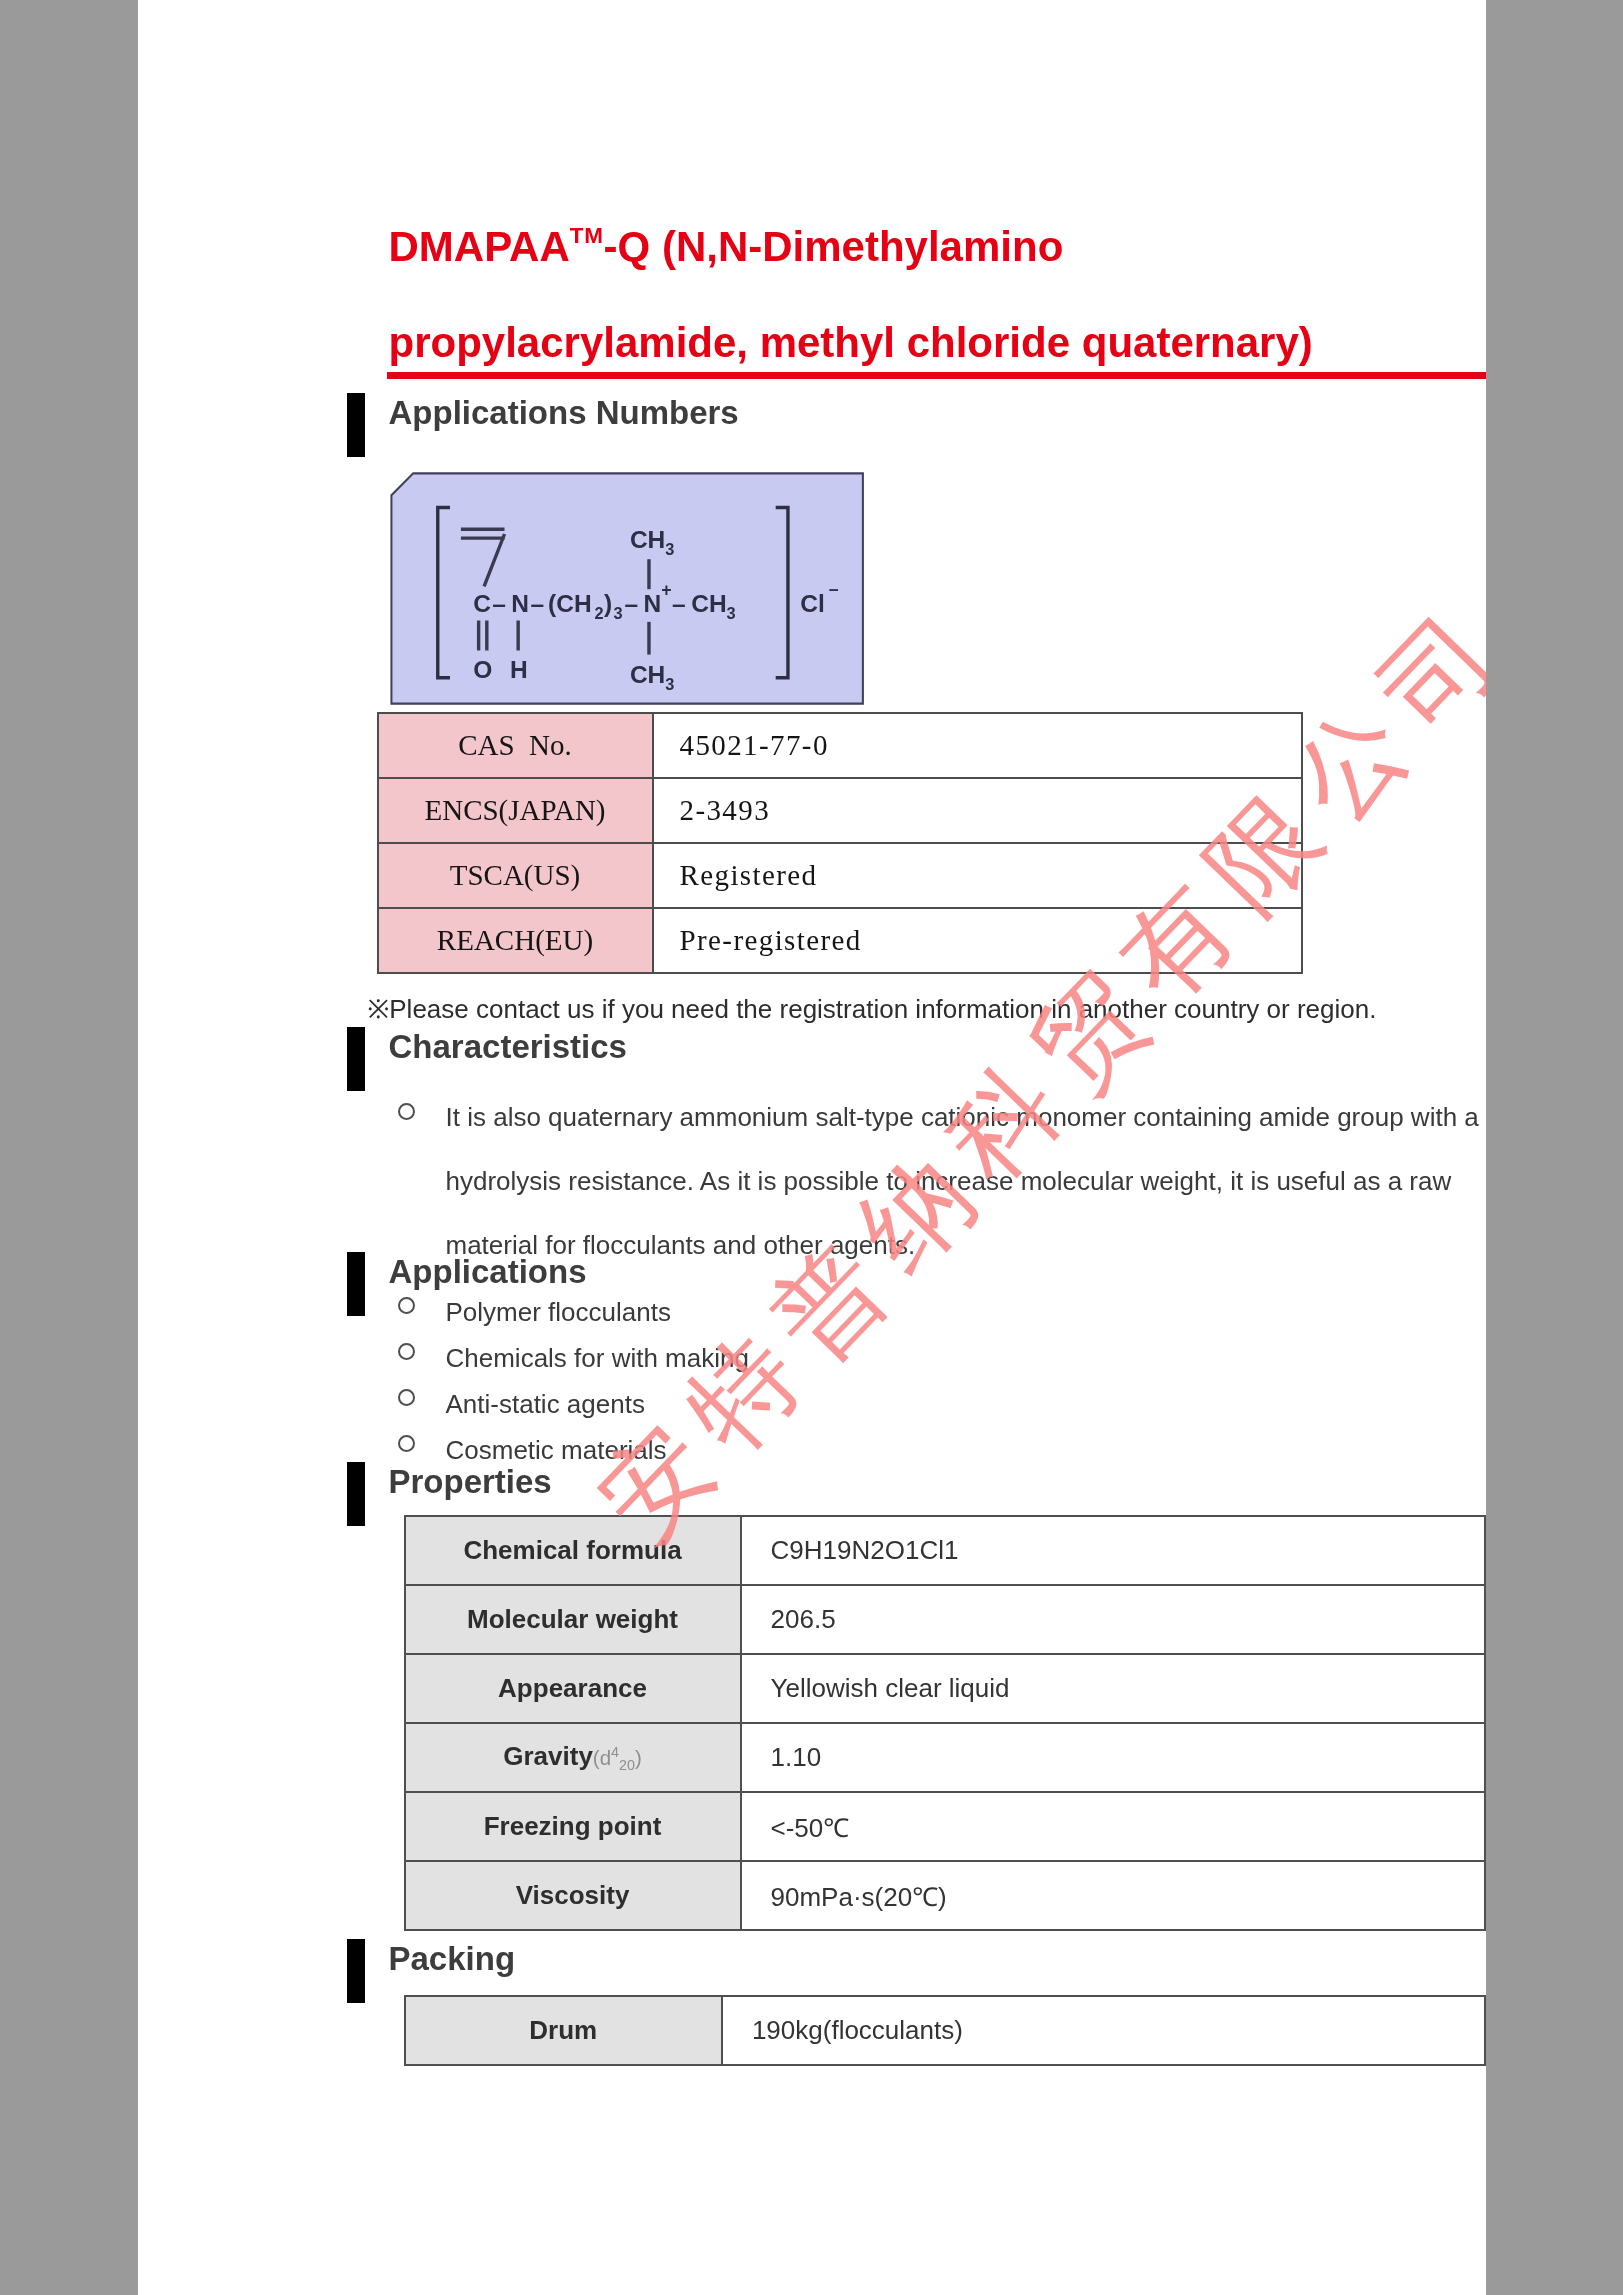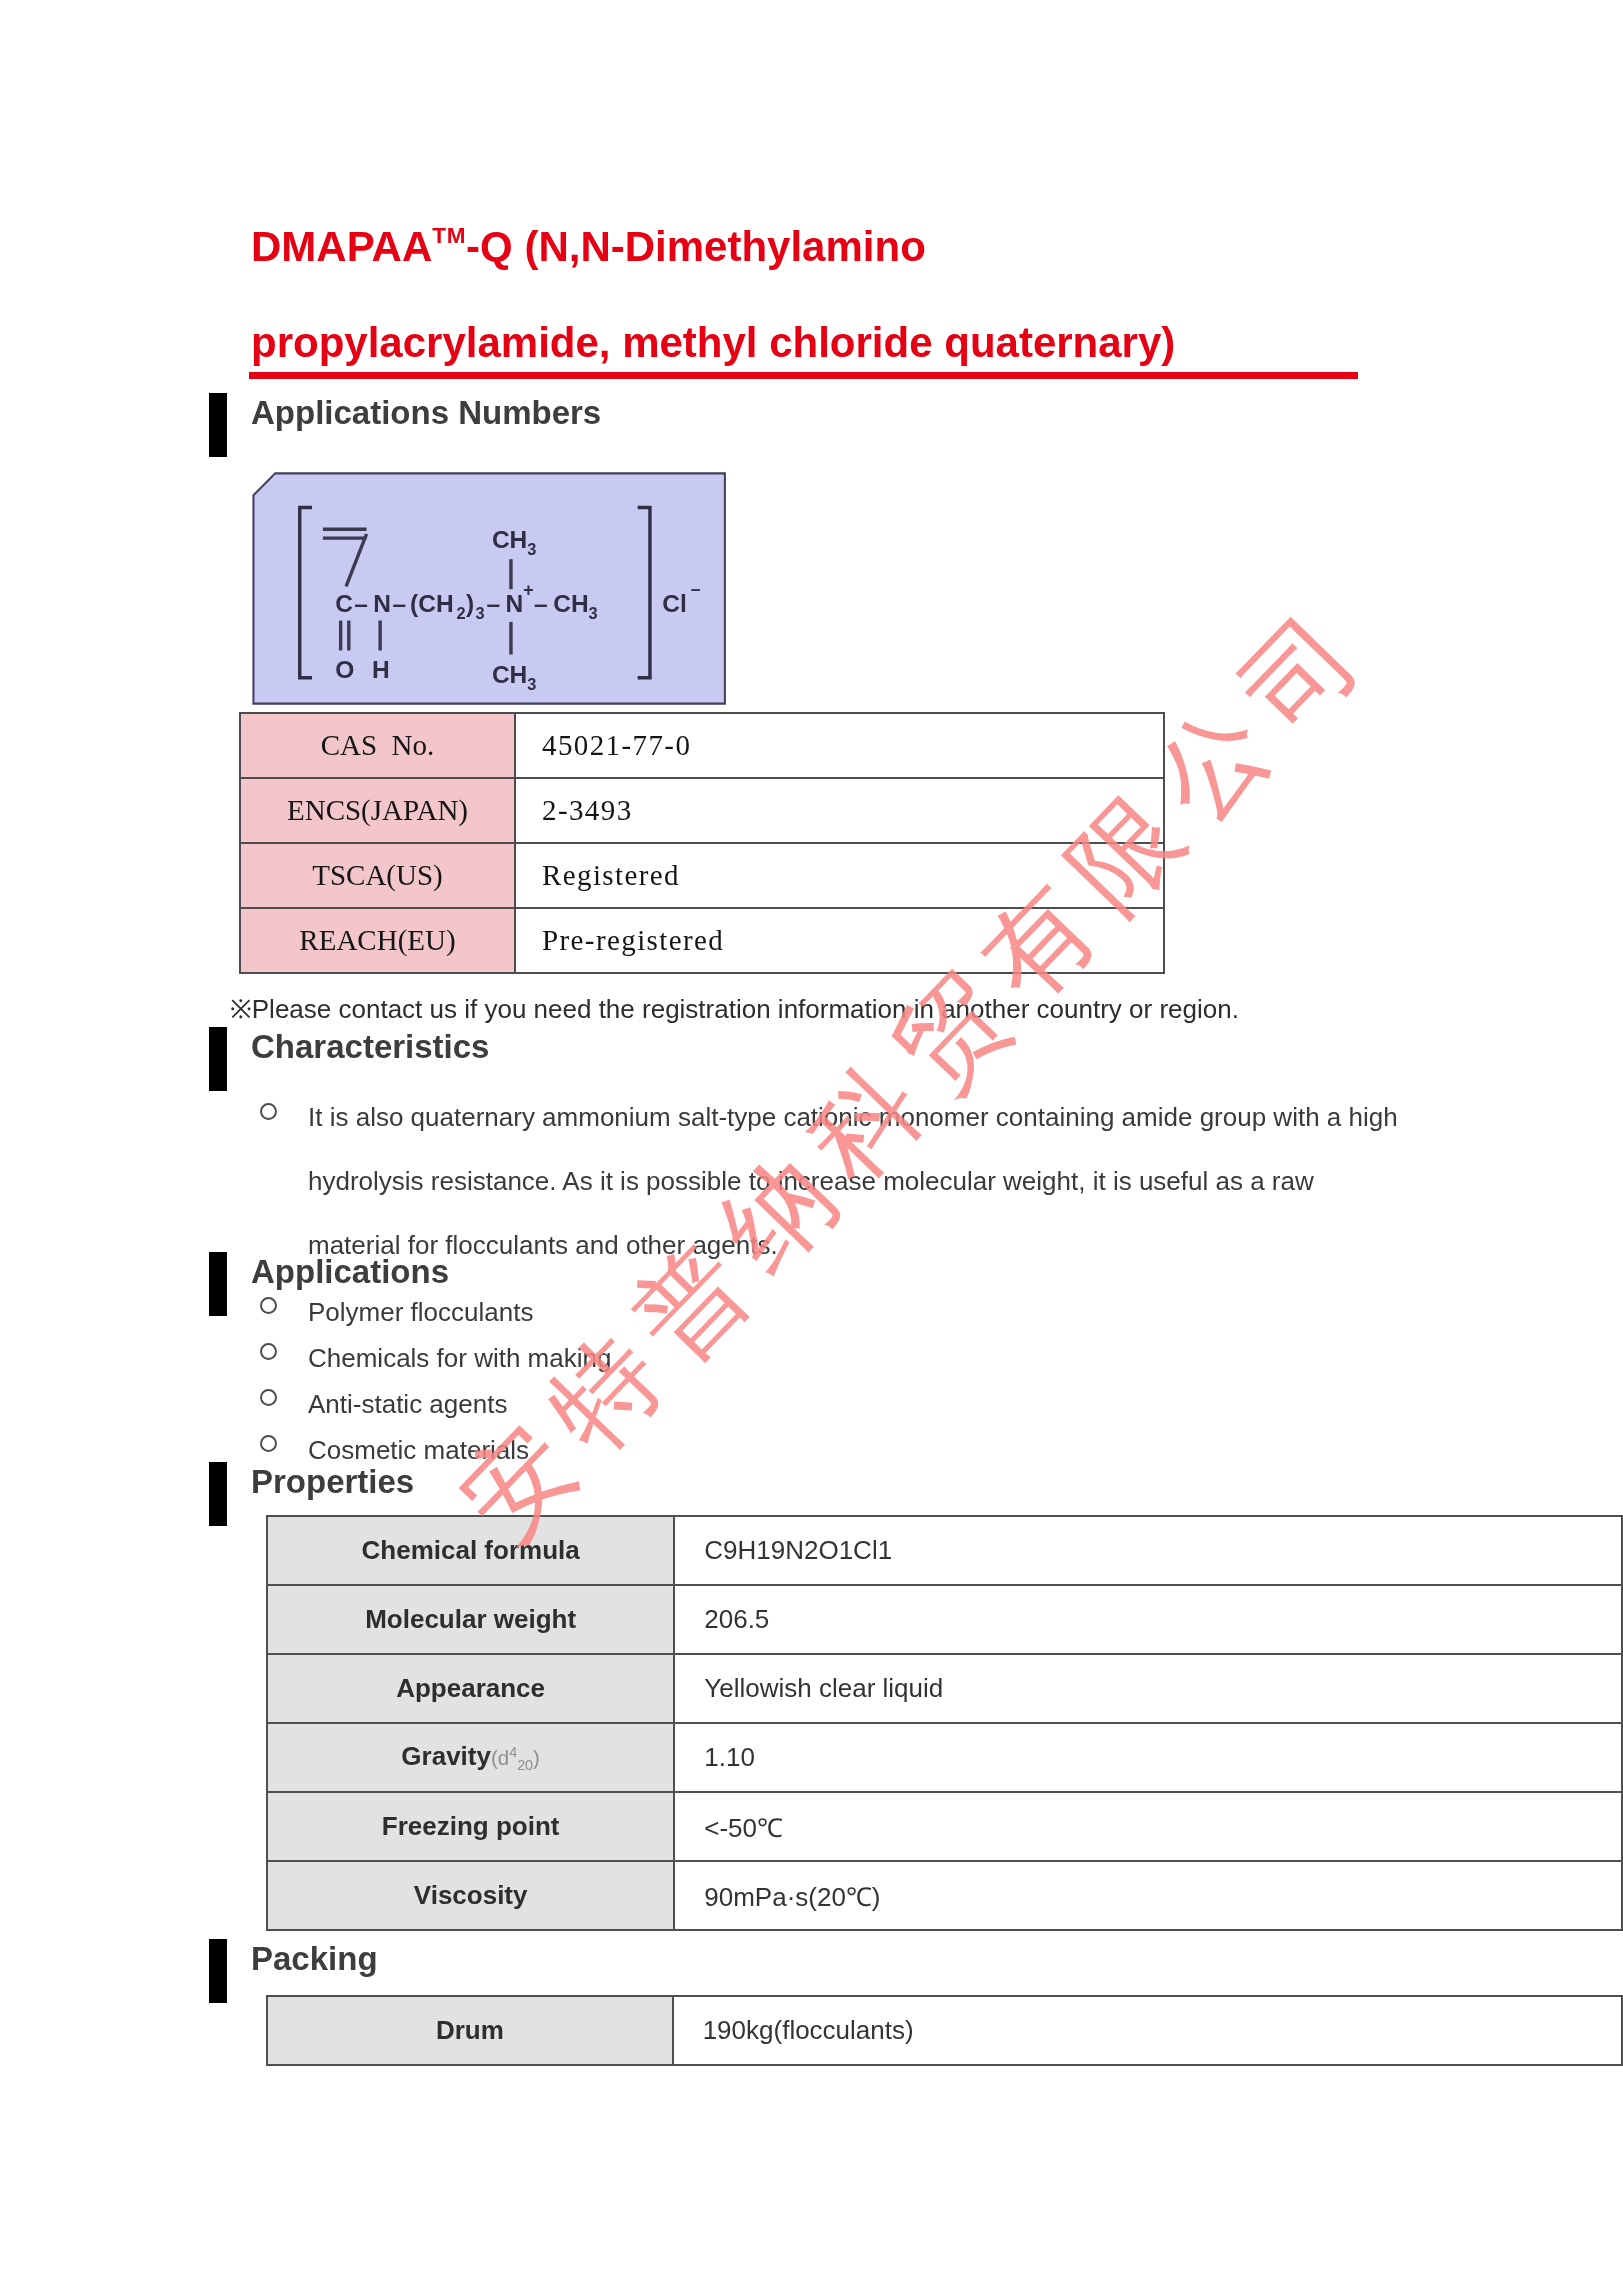--- a/index.html
+++ b/index.html
@@ -1,17 +1,17 @@
 <!DOCTYPE html>
 <html style="font-size:11px"><head>
 <meta charset="utf-8">
 <style>
   html,body{margin:0;padding:0;background:#9a9a9a;}
   .page{
-    position:relative;width:1623px;height:2295px;background:#ffffff;
+    position:relative;width:1348px;height:2295px;background:#ffffff;
     font-family:"Liberation Sans",sans-serif;overflow:hidden;margin:0 auto;
   }
   
   .title{
     position:absolute;left:251px;top:202px;color:#e60013;font-weight:bold;
     font-size:42px;line-height:89px;letter-spacing:0px;white-space:nowrap;
   }
   .title .tm{font-size:22.5px;position:relative;top:-18.4px;letter-spacing:0.7px;}
   .title-rule{position:absolute;left:249px;top:372px;width:1109px;height:6.8px;background:#e60013;}
   

